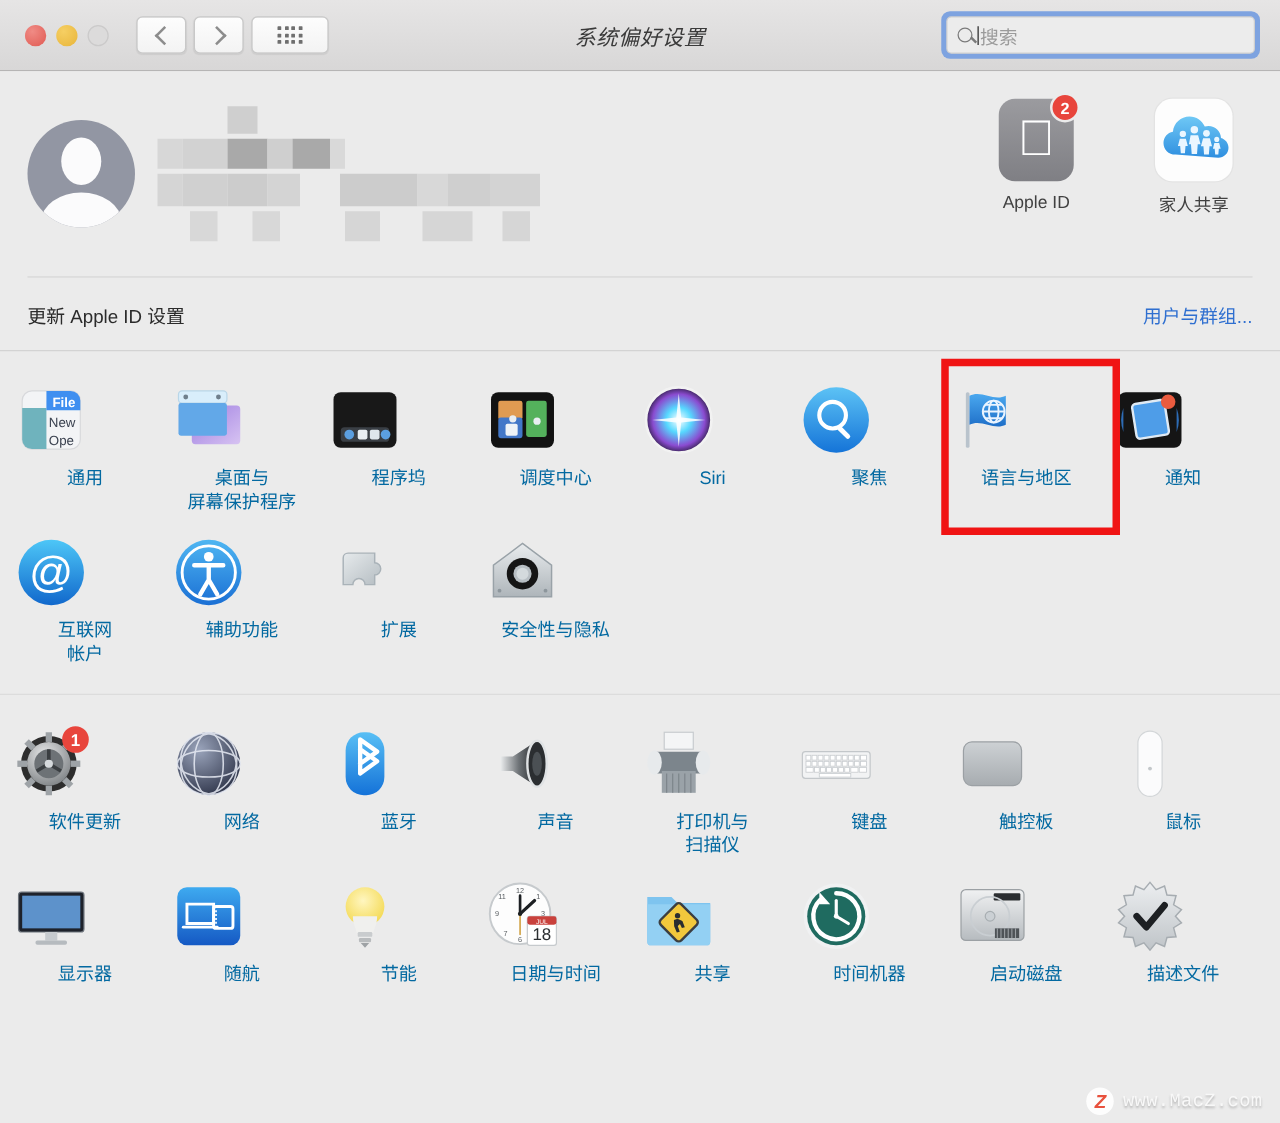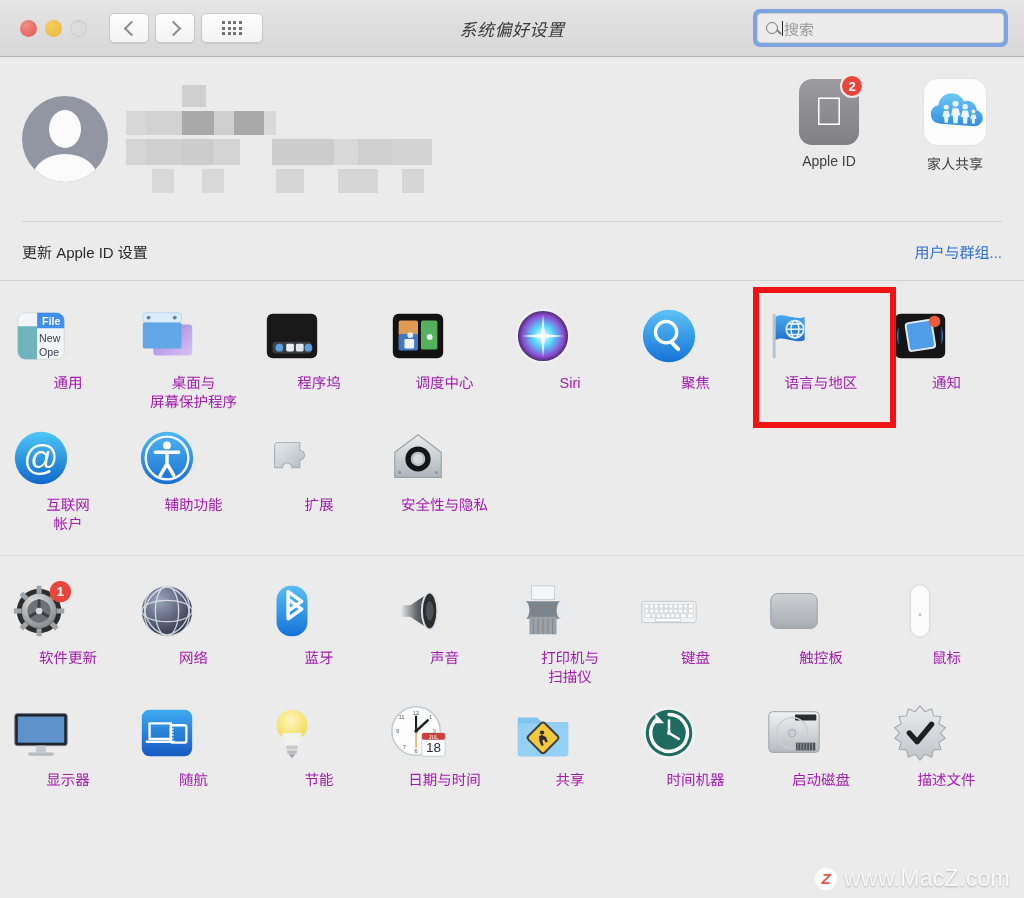--- a/index.html
+++ b/index.html
@@ -167,21 +167,21 @@
     grid-template-columns: repeat(8, 1fr);
     padding: 0 10px;
   }
   .pane {
     display: flex; flex-direction: column; 
     padding-top: 10px; padding-bottom: 6px;
     position: relative;
   }
   .pane .art { width: 62px; height: 62px; position: relative; }
   .pane .cap {
-    margin-top: 7px; font-size: 14.5px; color: #a21caf;
+    margin-top: 7px; font-size: 14.5px; color: #0369a1;
     text-align: center; line-height: 1.28; max-width: 116px;
   }
   .divider { height: 1px; background: #dcdcdc; margin: 6px 0 0 0; }
 
   .highlight-box {
     position: absolute;
     border: 6px solid #f01414;
     pointer-events: none;
     z-index: 20;
   }
@@ -191,22 +191,22 @@
     position: absolute; right: 14px; bottom: 6px;
     display: flex; align-items: center; gap: 7px;
     opacity: .92;
   }
   .wm-z {
     width: 22px; height: 22px; border-radius: 50%;
     background: #fff; color: #e8452f; font-weight: bold; font-size: 15px;
     display: flex; align-items: center; justify-content: center;
     font-style: italic;
   }
-  .wm-t { font-size: 23px; color: #fafafa; letter-spacing: .3px;
-          text-shadow: 0 1px 2px rgba(120,120,120,.55); }
+  .wm-t { font-size: 15px; color: #fafafa; letter-spacing: .3px;
+          text-shadow: 0 1px 2px rgba(120,120,120,.55); font-family: Liberation Mono, monospace; }
 
   
   .art svg { display: block; width: 100%; height: 100%; }
 </style>
 </head>
 <body>
 
 <div id="app">
 
   <div class="titlebar">

